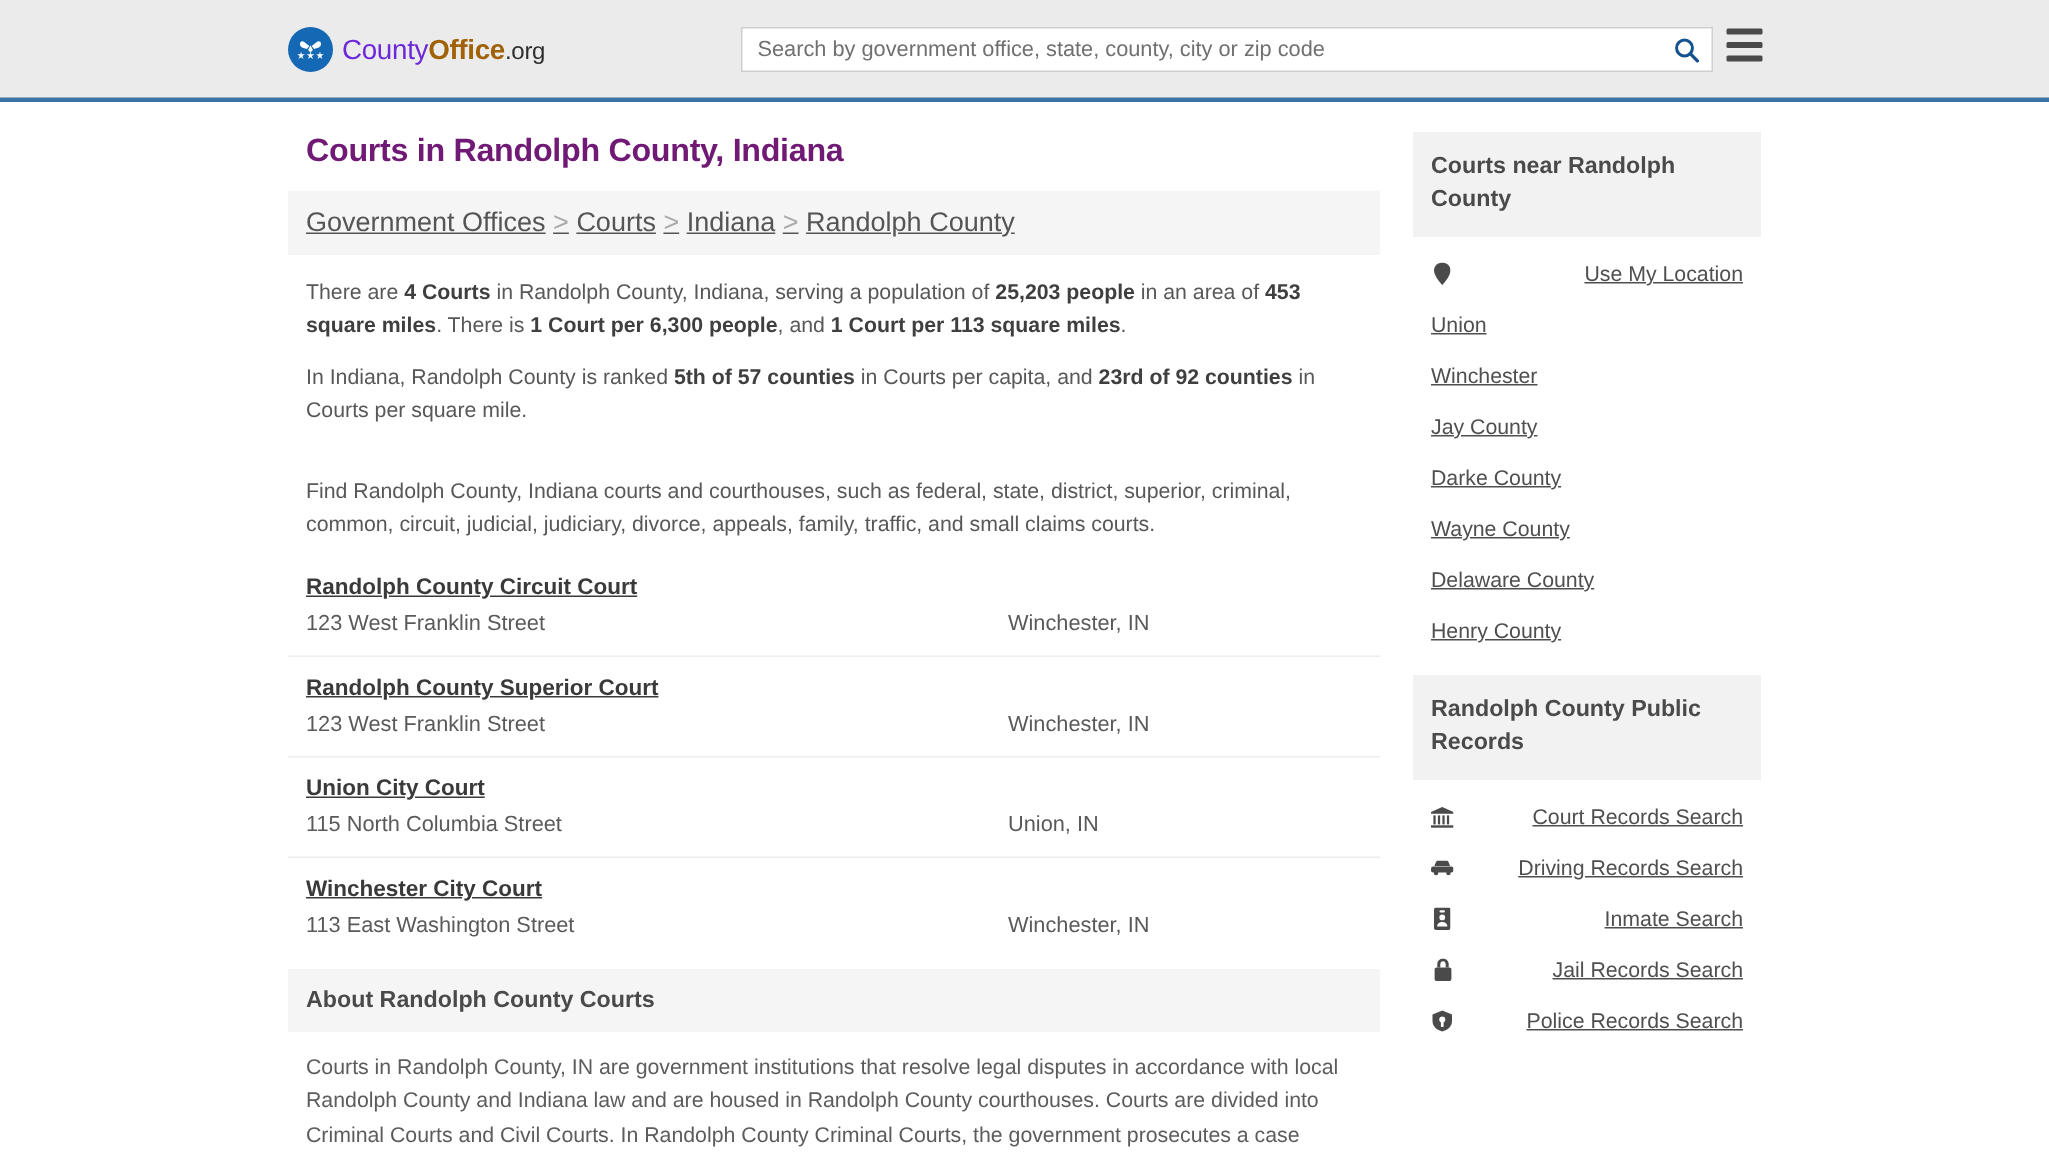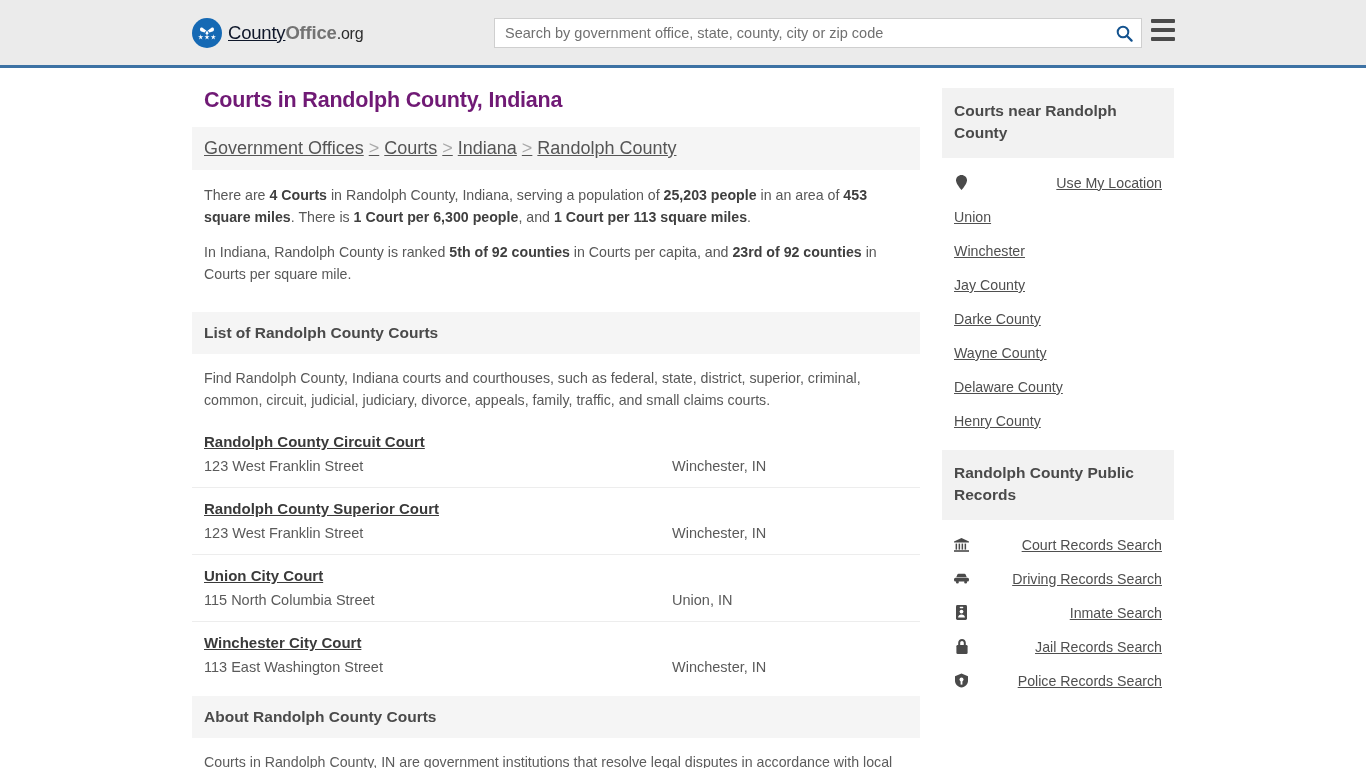--- a/index.html
+++ b/index.html
@@ -35,22 +35,22 @@
     background: #1569b4;
     position: relative;
     flex: 0 0 auto;
   }
   .logo-mark svg { position: absolute; left: 0; top: 0; }
   .logo-text {
     font-size: 18.5px;
     letter-spacing: -0.2px;
     white-space: nowrap;
   }
-  .logo-text .t1 { color: #0f172a; text-decoration: underline; }
-  .logo-text .t2 { color: #737373; font-weight: bold; }
+  .logo-text .t1 { color: #6d28d9; }
+  .logo-text .t2 { color: #a16207; font-weight: bold; }
   .logo-text .t3 { color: #2d2d2d; font-size: 16px; }
 
   .search-wrap {
     position: absolute;
     left: 494px;
     top: 18px;
     width: 648px;
     height: 30px;
     background: #fff;
     border: 1px solid #cfcfcf;
@@ -263,24 +263,23 @@
     <div class="main-col">
 
       <h1 class="page-title">Courts in Randolph County, Indiana</h1>
 
       <div class="breadcrumb">
         <span id="breadcrumb-slot"><a href="#">Government Offices</a><span class="sep">&gt;</span><a href="#">Courts</a><span class="sep">&gt;</span><a href="#">Indiana</a><span class="sep">&gt;</span><a href="#">Randolph County</a></span>
       </div>
 
       <div class="intro">
         <p id="intro-p1"><span>There are </span><b>4 Courts</b><span> in Randolph County, Indiana, serving a population of </span><b>25,203 people</b><span> in an area of </span><b>453 square miles</b><span>. There is </span><b>1 Court per 6,300 people</b><span>, and </span><b>1 Court per 113 square miles</b><span>.</span></p>
-        <p id="intro-p2"><span>In Indiana, Randolph County is ranked </span><b>5th of 92 counties</b><span> in Courts per capita, and </span><b>23rd of 92 counties</b><span> in Courts per square mile.</span></p>
-      </div>
-
-      <div class="section-head">List of Randolph County Courts</div>
+        <p id="intro-p2"><span>In Indiana, Randolph County is ranked </span><b>5th of 57 counties</b><span> in Courts per capita, and </span><b>23rd of 92 counties</b><span> in Courts per square mile.</span></p>
+      </div>
+
       <div class="section-body">
         <p>Find Randolph County, Indiana courts and courthouses, such as federal, state, district, superior, criminal, common, circuit, judicial, judiciary, divorce, appeals, family, traffic, and small claims courts.</p>
       </div>
 
       <div class="court-list" id="court-list">
           <div class="court-row"><a class="court-name" href="#">Randolph County Circuit Court</a><div class="court-meta">
               <span class="court-addr">123 West Franklin Street</span>
               <span class="court-city">Winchester, IN</span>
             </div></div>
           <div class="court-row"><a class="court-name" href="#">Randolph County Superior Court</a><div class="court-meta">

